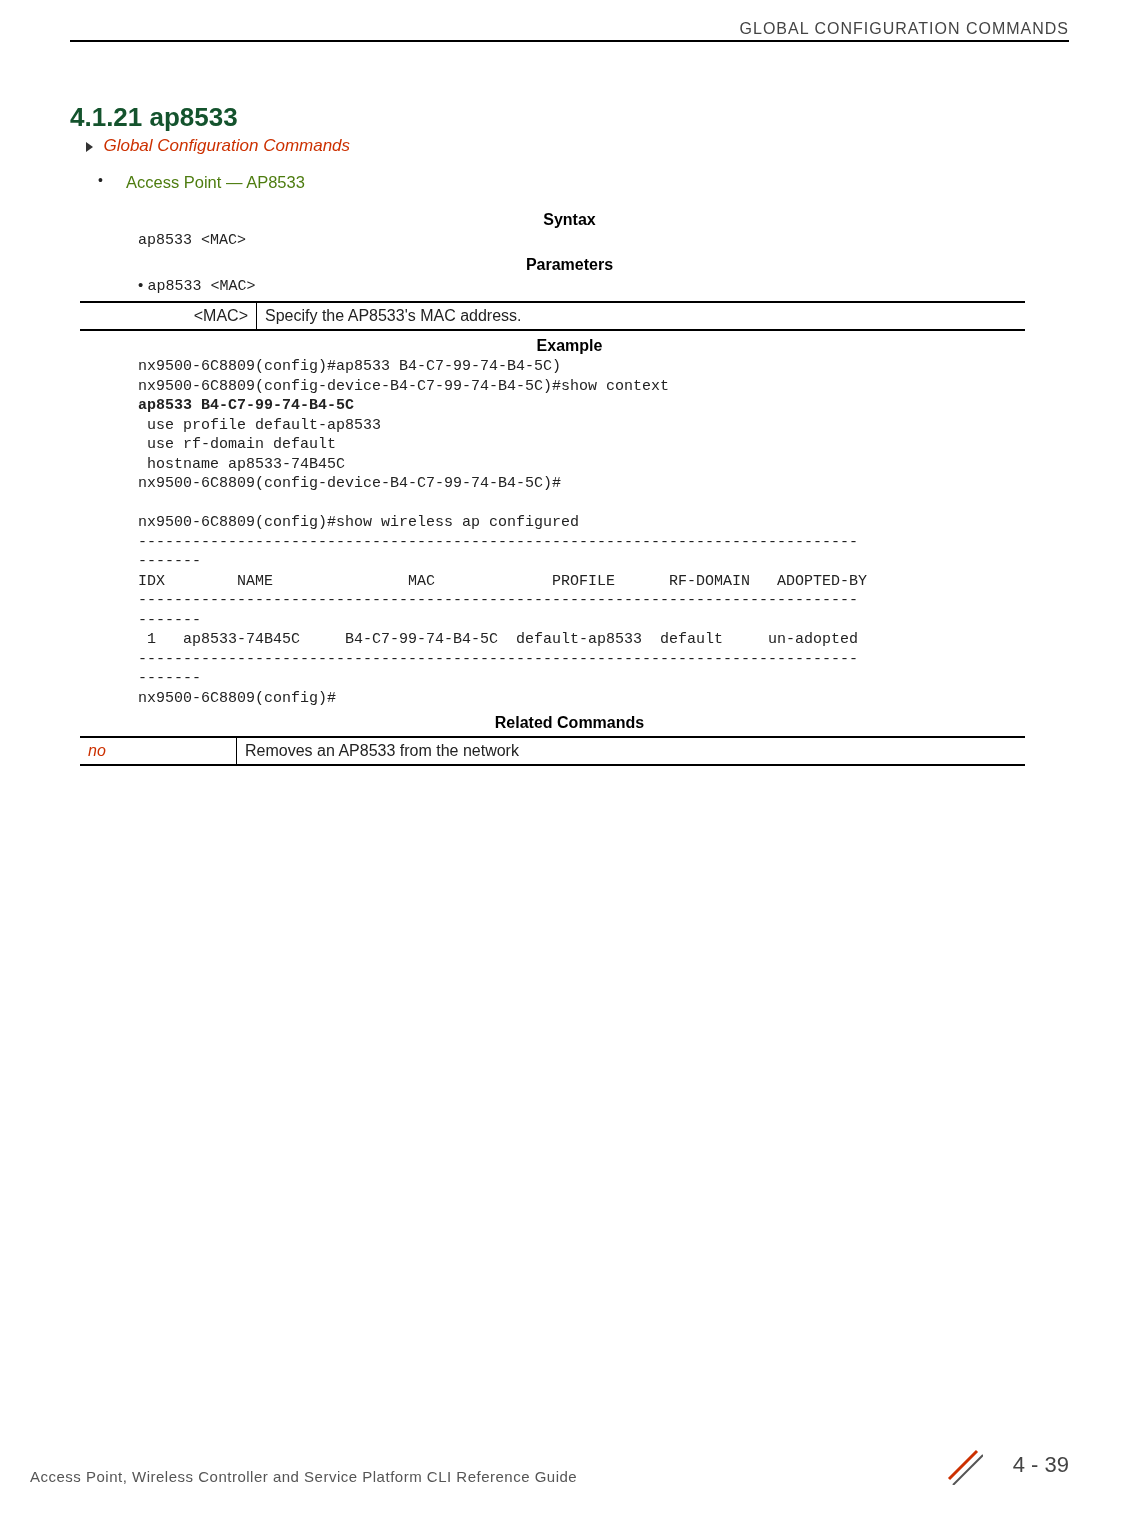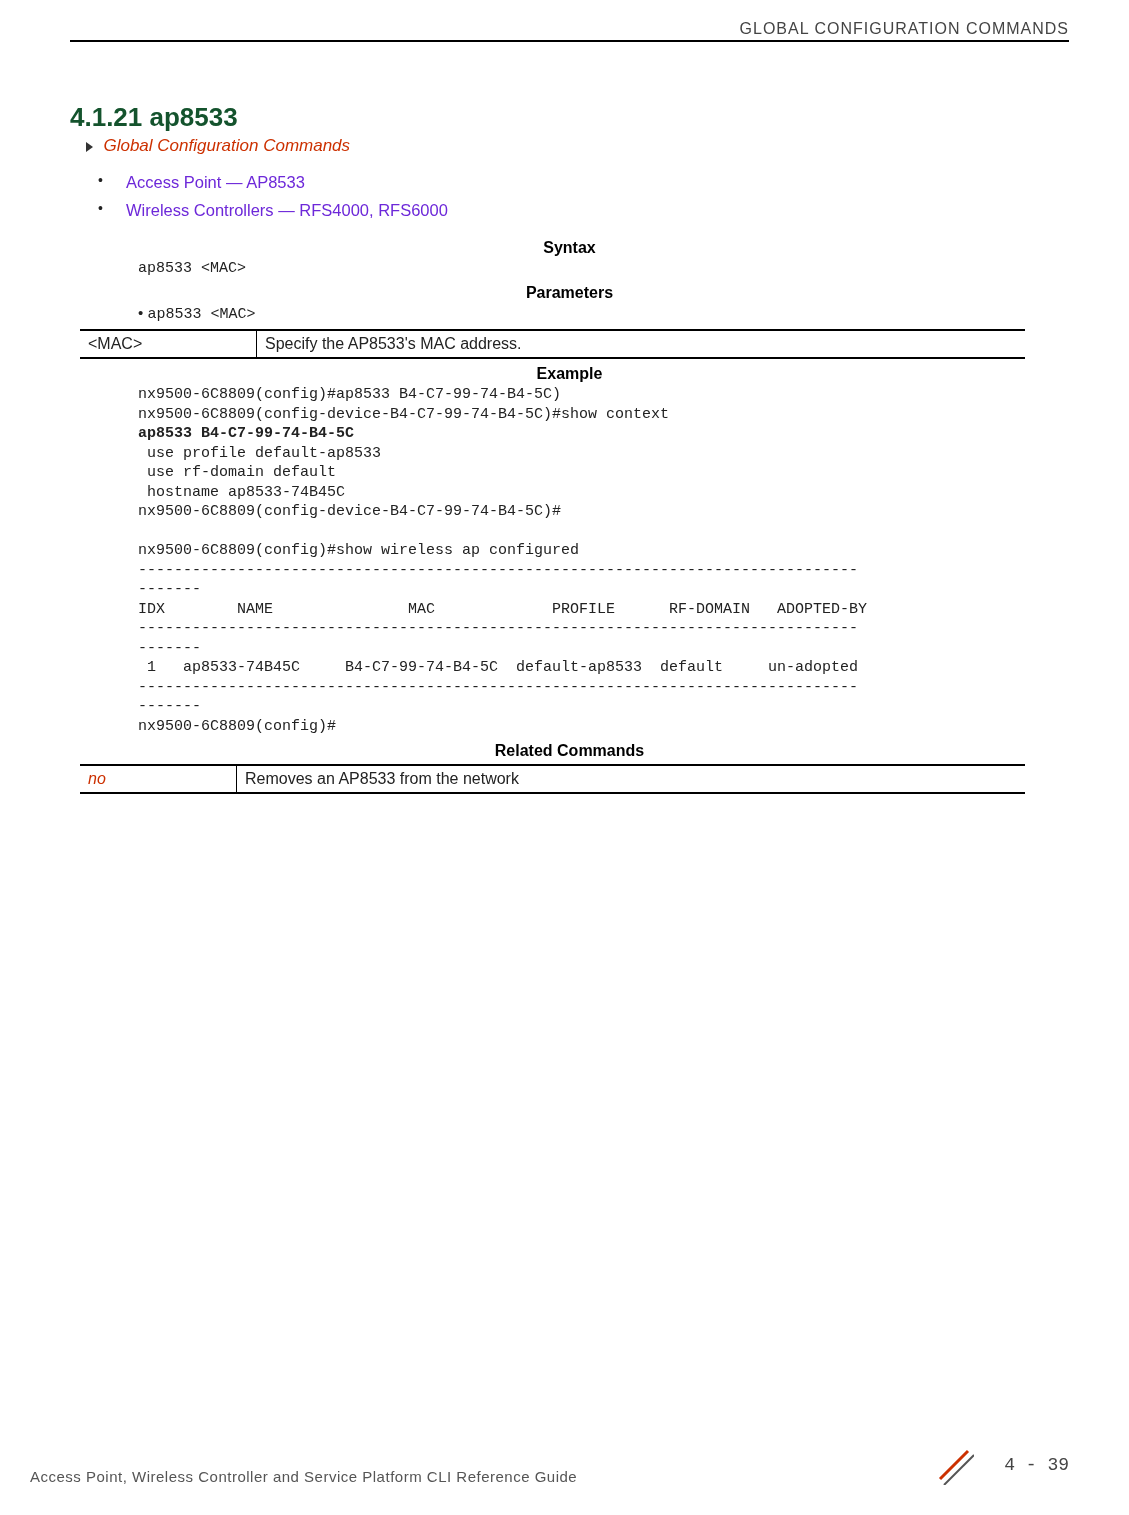--- a/index.html
+++ b/index.html
@@ -65,21 +65,21 @@
     font-weight: 300;
   }
   ul.bullets {
     margin: 0 0 16px 28px;
     padding: 0;
     list-style: none;
   }
   ul.bullets li {
     font-size: 16.5px;
     font-weight: 300;
-    color: #6d28d9;
+    color: #4d7c0f;
     margin-bottom: 3px;
     padding-left: 28px;
     position: relative;
     line-height: 1.5;
   }
   ul.bullets li::before {
     content: "•";
     position: absolute;
     left: 0;
     top: 0;
@@ -128,20 +128,21 @@
     border-top: 2px solid #000;
     border-bottom: 2px solid #000;
     padding: 4px 8px;
     font-size: 16px;
     font-weight: 300;
     vertical-align: top;
   }
   table.param-table td.col1 {
     width: 160px;
     border-right: 1px solid #000;
+    text-align: right;
   }
   table.related-table {
     border-collapse: collapse;
     width: 945px;
     margin-left: 10px;
     margin-top: 4px;
   }
   table.related-table td {
     border-top: 2px solid #000;
     border-bottom: 2px solid #000;
@@ -172,23 +173,22 @@
     color: #555;
     font-weight: 300;
   }
   .footer-left {
     letter-spacing: 0.5px;
   }
   .footer-right {
     display: flex;
     align-items: center;
     gap: 30px;
-    font-size: 18px;
+    font-size: 22px;
     color: #444;
-    font-family: Liberation Mono, monospace;
   }
   .slash-mark {
     width: 40px;
     height: 40px;
     position: relative;
   }
   .slash-mark svg {
     width: 40px;
     height: 40px;
   }
@@ -203,21 +203,20 @@
 
   <div class="section-title">4.1.21 ap8533</div>
   <div class="breadcrumb-row">
     <span class="triangle"></span>
     <span class="breadcrumb">Global Configuration Commands</span>
   </div>
 
 
   <ul class="bullets">
     <li>Access Point — AP8533</li>
-    <li>Wireless Controllers — RFS4000, RFS6000</li>
   </ul>
 
   <div class="subhead">Syntax</div>
   <div class="mono-block">ap8533 &lt;MAC&gt;</div>
 
   <div class="subhead">Parameters</div>
   <div class="param-bullet"><span class="mono">ap8533 &lt;MAC&gt;</span></div>
 
   <table class="param-table">
     <tbody>

